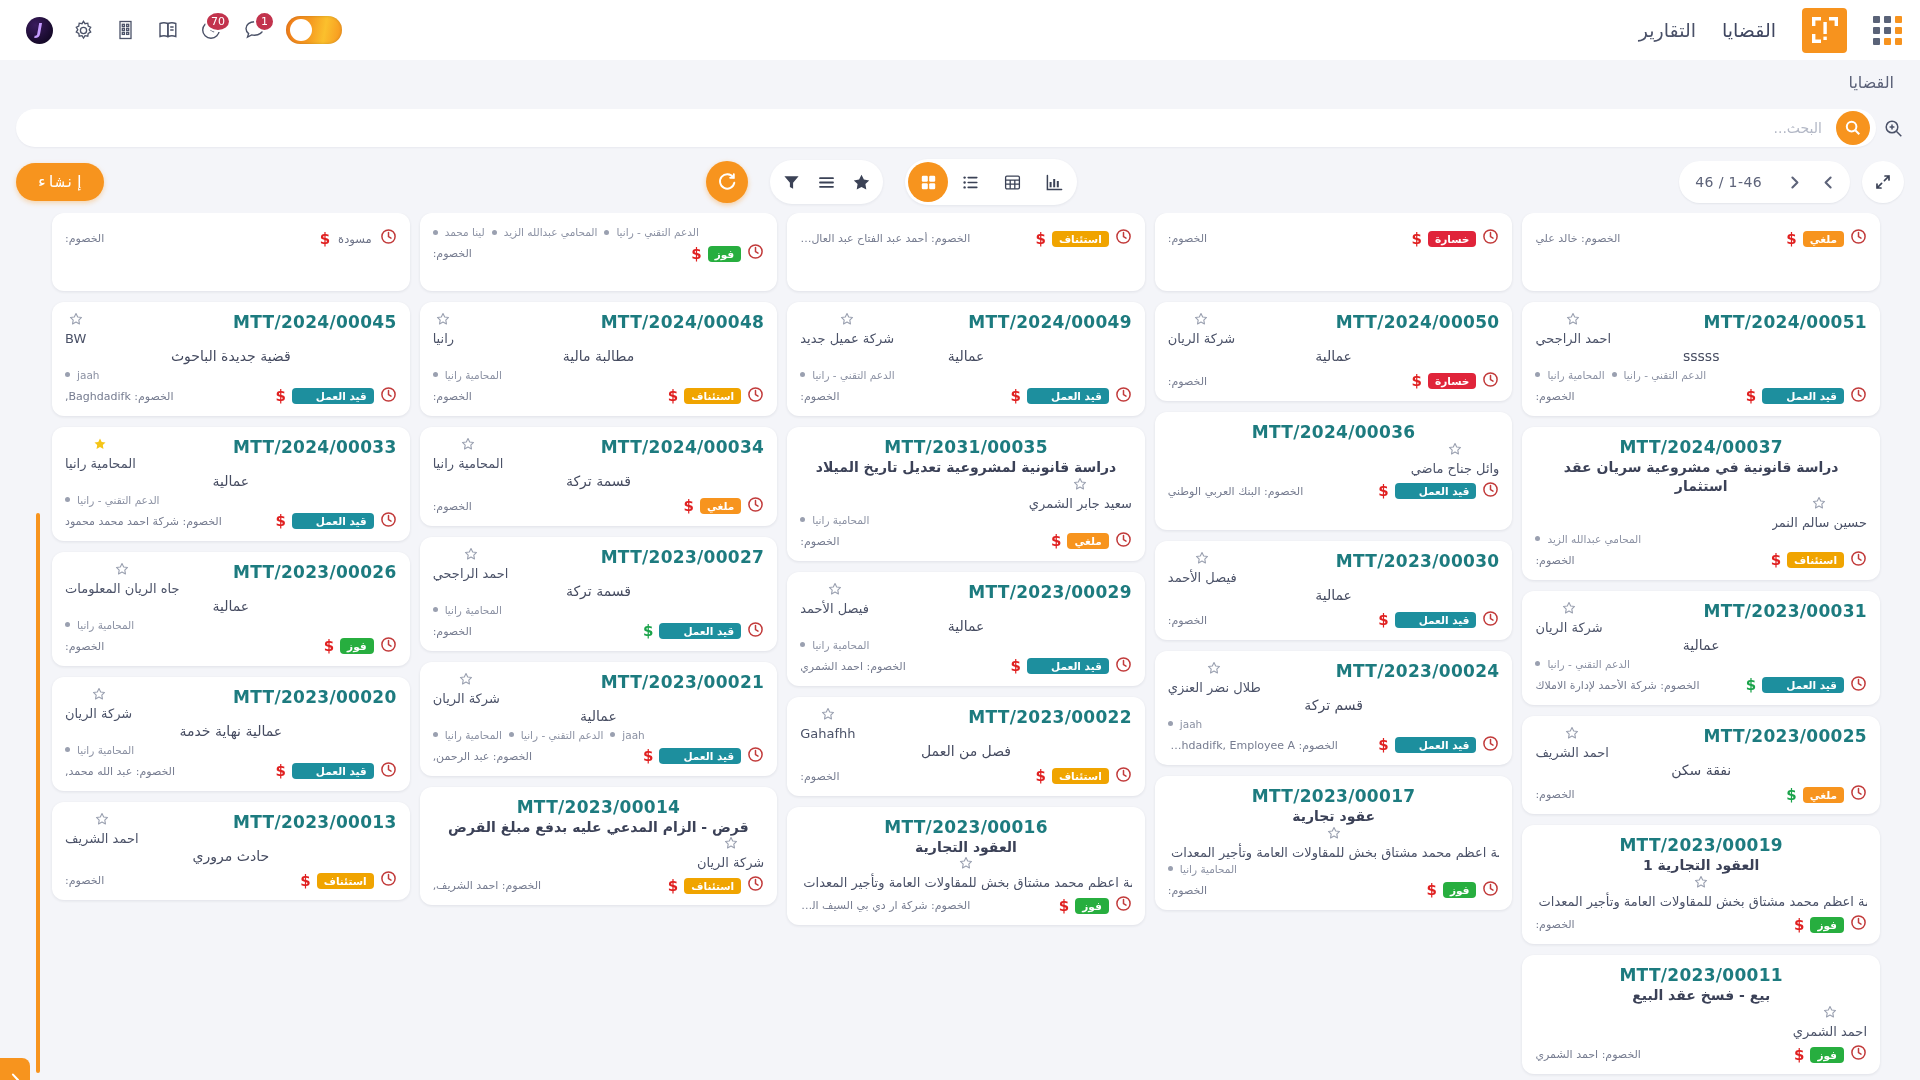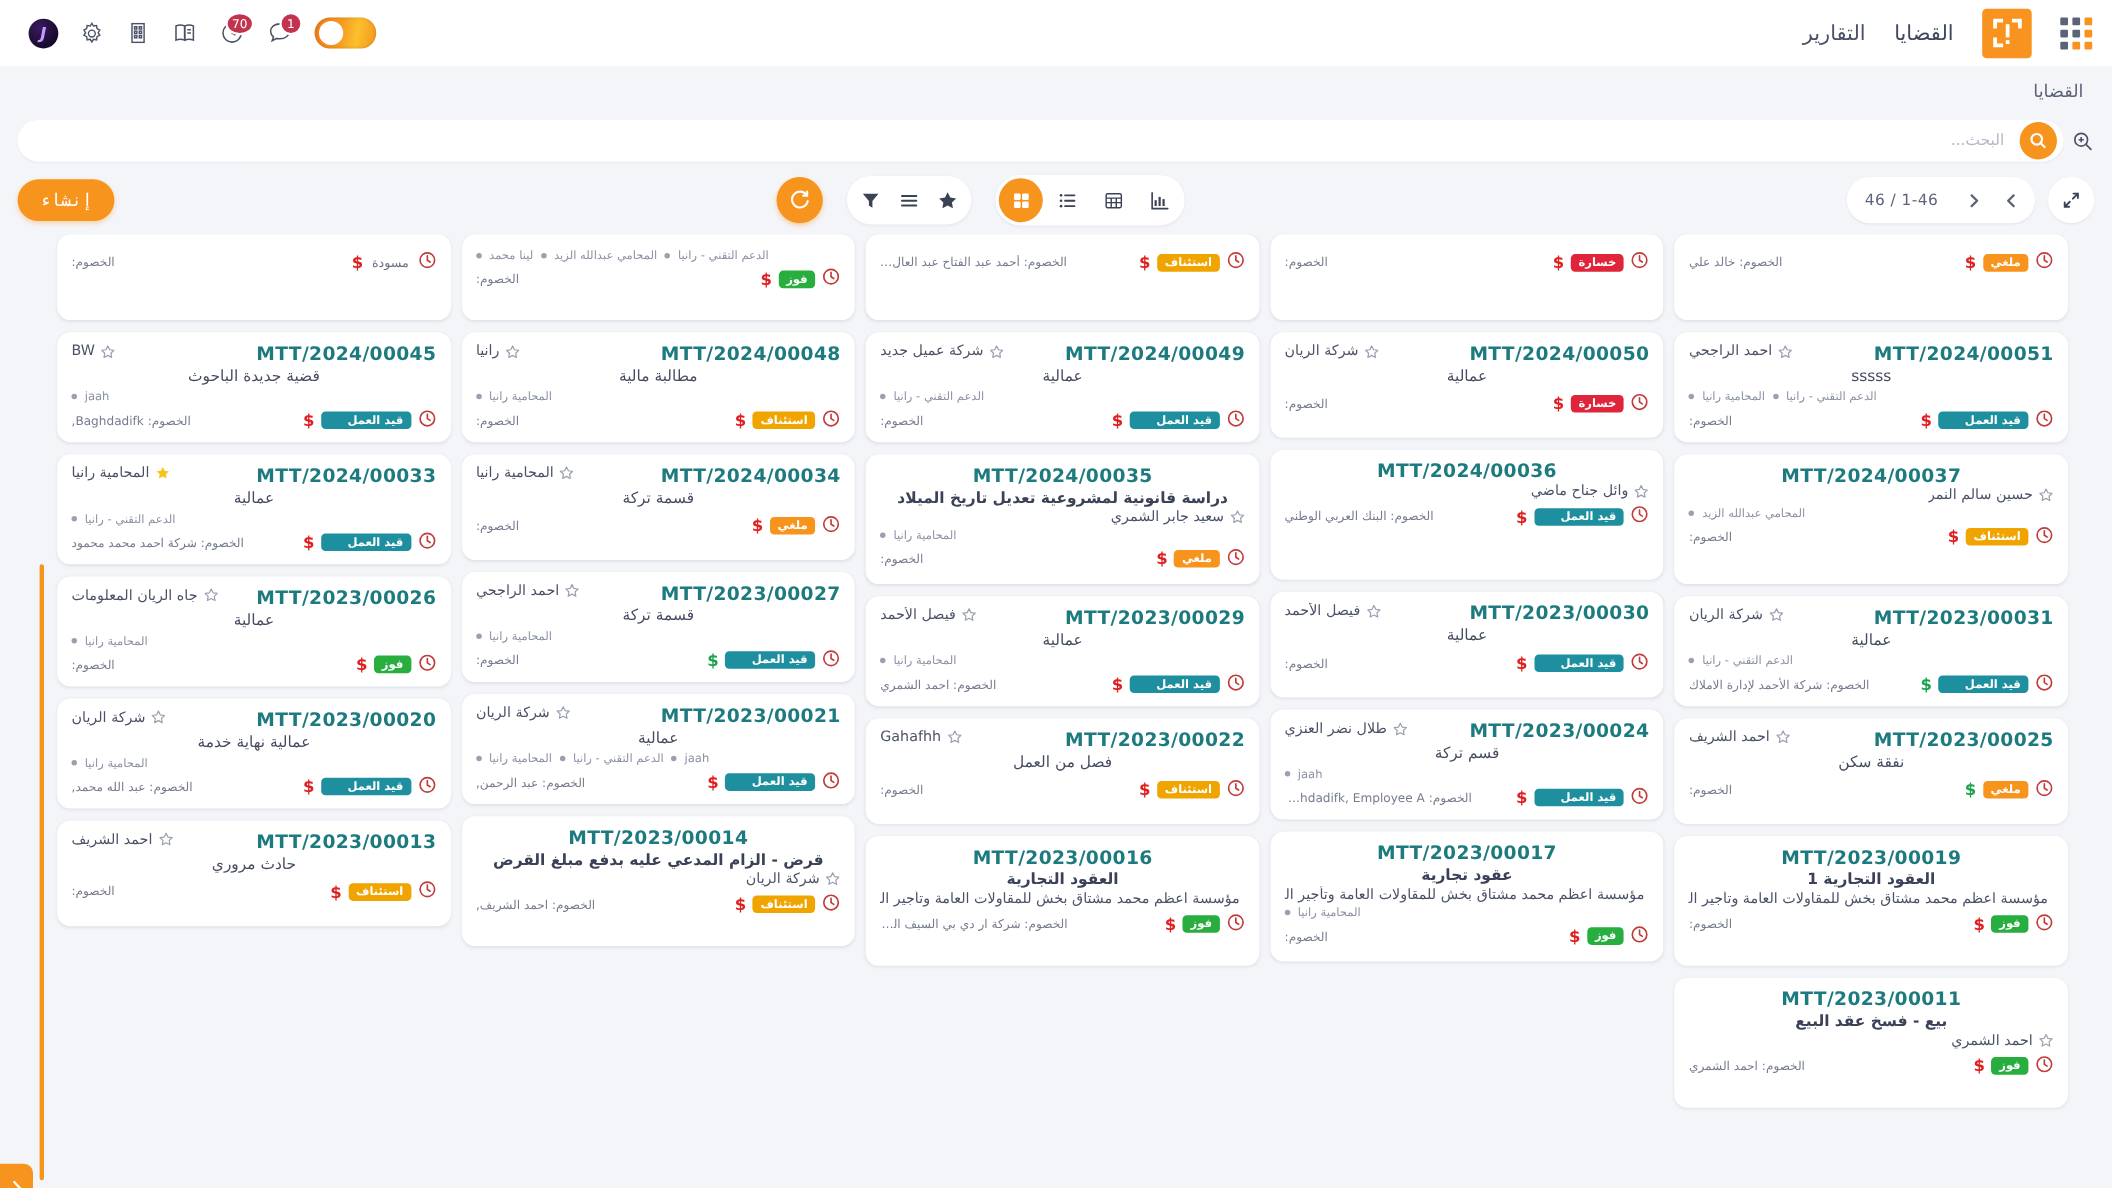--- a/index.html
+++ b/index.html
@@ -134,21 +134,21 @@
     box-shadow:0 1px 3px rgba(25,30,60,.09); position:relative; flex:0 0 auto;
   }
   .card.tall{ min-height:118px; }
   .card.short{ min-height:96px; }
   .card.mini{ min-height:78px; }
 
   .c-head{ display:flex; align-items:flex-start; justify-content:space-between; gap:8px; }
   .c-ref{ font-size:17px; font-weight:bold; color:#1d7b7f; letter-spacing:.3px; direction:ltr;
     white-space:nowrap; }
   .c-client{ display:flex; align-items:center; gap:5px; font-size:13px; color:#4b5268;
-    white-space:nowrap; overflow:hidden; text-overflow:ellipsis; }
+    white-space:nowrap; overflow:hidden; text-overflow:ellipsis;flex-direction:column; }
   .c-title{ font-size:14px; color:#454b60; text-align:center; margin-top:1px; line-height:1.35; }
   .c-title.bold{ font-weight:bold; color:#3b4157; }
   .c-ref.center{ display:block; text-align:center; width:100%; }
 
   .c-tags{ display:flex; align-items:center; justify-content:flex-end; gap:7px; margin-top:3px;
     font-size:10.5px; color:#8b91a3; flex-wrap:wrap; }
   .dot{ width:5px;height:5px;border-radius:50%;background:#9aa0b0; display:inline-block; }
 
   .c-foot{ display:flex; align-items:center; justify-content:space-between; margin-top:5px; gap:6px;}
   .foot-left{ display:flex; align-items:center; gap:6px; }
@@ -406,20 +406,21 @@
                   <path d="M8.5 4.6v4l2.5 1.6" stroke-linecap="round"></path>
                 </svg></span>
               <span class="pill work">قيد العمل</span>
               <span class="money red">$</span>
             </div>
             <div class="opp">الخصوم:</div>
           </div>
         </div>
         <div class="card tall">
           <div class="c-ref center">MTT/2024/00037</div>
+          <div class="c-title bold">دراسة قانونية في مشروعية سريان عقد استثمار</div>
           <div class="c-head" style="justify-content:flex-start">
             <div class="c-client">
               <svg width="14" height="14" viewBox="0 0 19 19" fill="none" stroke="#9aa0b0" stroke-width="1.5" stroke-linejoin="round">
                 <path d="M9.5 2l2.3 4.7 5.2.7-3.7 3.6.9 5.2-4.7-2.5-4.7 2.5.9-5.2L2 7.4l5.2-.7z"></path>
               </svg>
               <span>حسين سالم النمر</span>
             </div>
           </div>
           <div class="c-tags">
             <span>المحامي عبدالله الزيد</span>
@@ -706,21 +707,21 @@
                   <circle cx="8.5" cy="8.5" r="6.6"></circle>
                   <path d="M8.5 4.6v4l2.5 1.6" stroke-linecap="round"></path>
                 </svg></span>
               <span class="pill work">قيد العمل</span>
               <span class="money red">$</span>
             </div>
             <div class="opp">الخصوم:</div>
           </div>
         </div>
         <div class="card tall">
-          <div class="c-ref center">MTT/2024/00035</div>
+          <div class="c-ref center">MTT/2031/00035</div>
           <div class="c-title bold">دراسة قانونية لمشروعية تعديل تاريخ الميلاد</div>
           <div class="c-head" style="justify-content:flex-start">
             <div class="c-client">
               <svg width="14" height="14" viewBox="0 0 19 19" fill="none" stroke="#9aa0b0" stroke-width="1.5" stroke-linejoin="round">
                 <path d="M9.5 2l2.3 4.7 5.2.7-3.7 3.6.9 5.2-4.7-2.5-4.7 2.5.9-5.2L2 7.4l5.2-.7z"></path>
               </svg>
               <span>سعيد جابر الشمري</span>
             </div>
           </div>
           <div class="c-tags">

